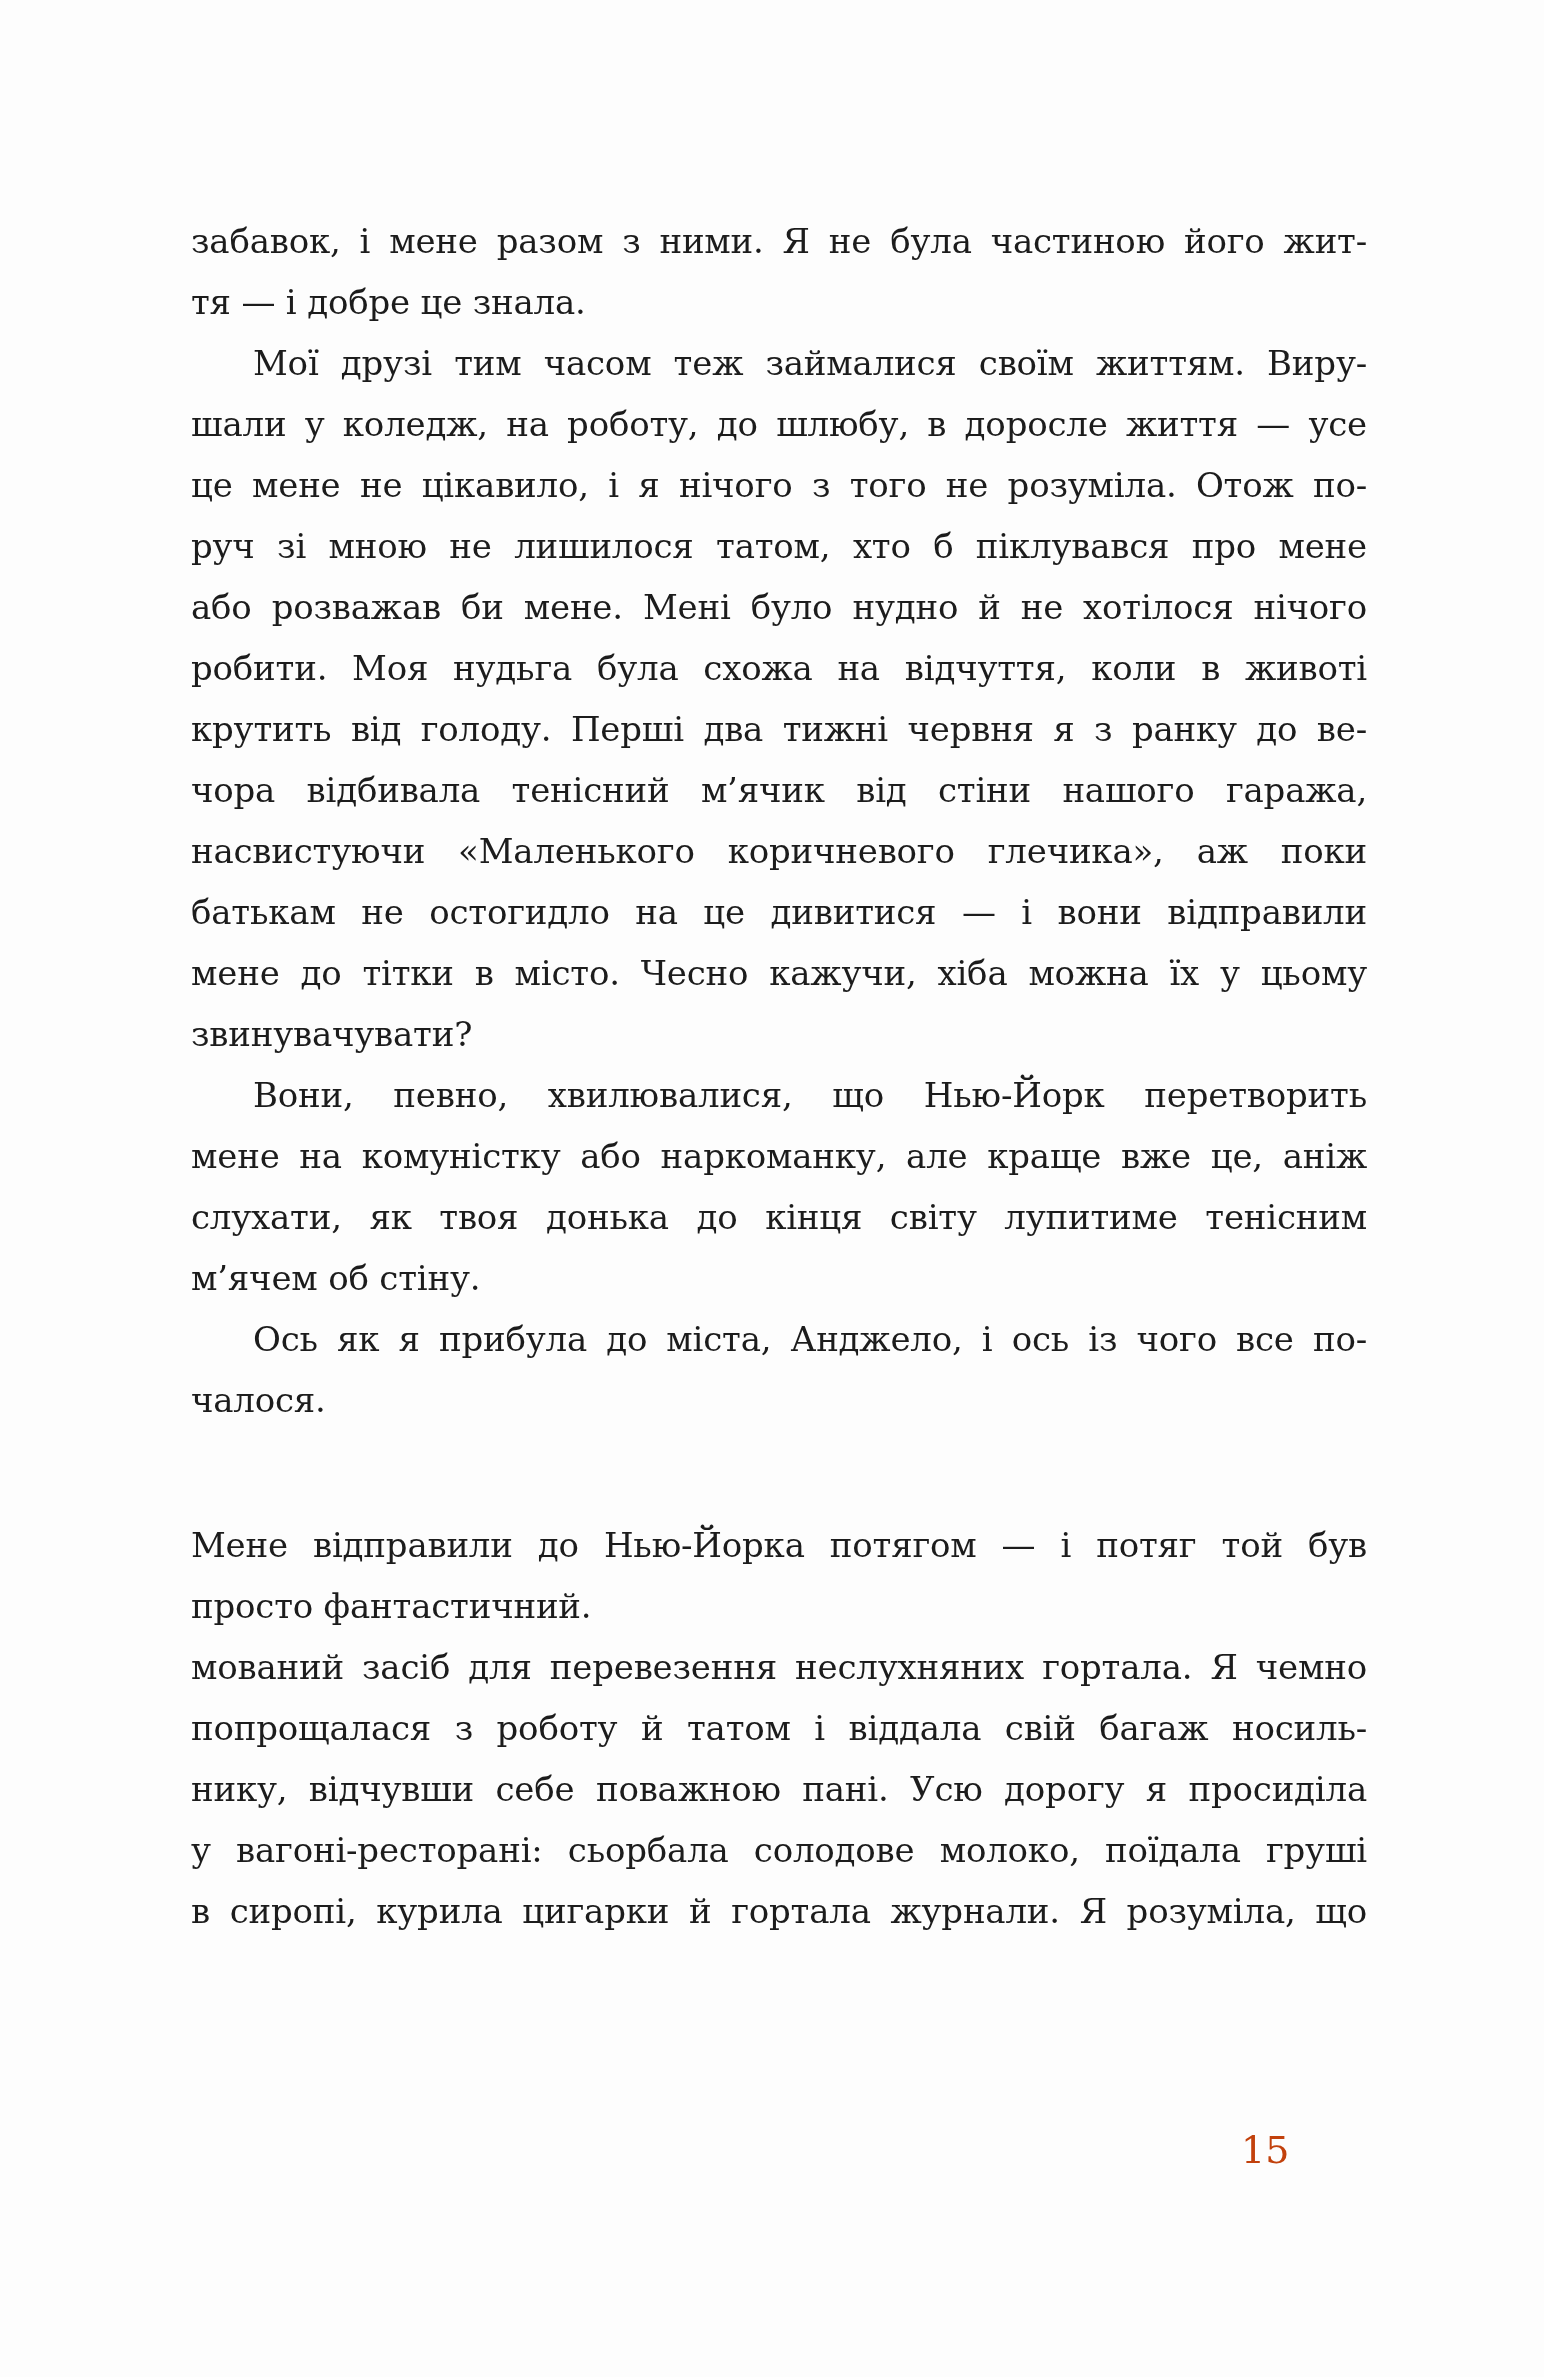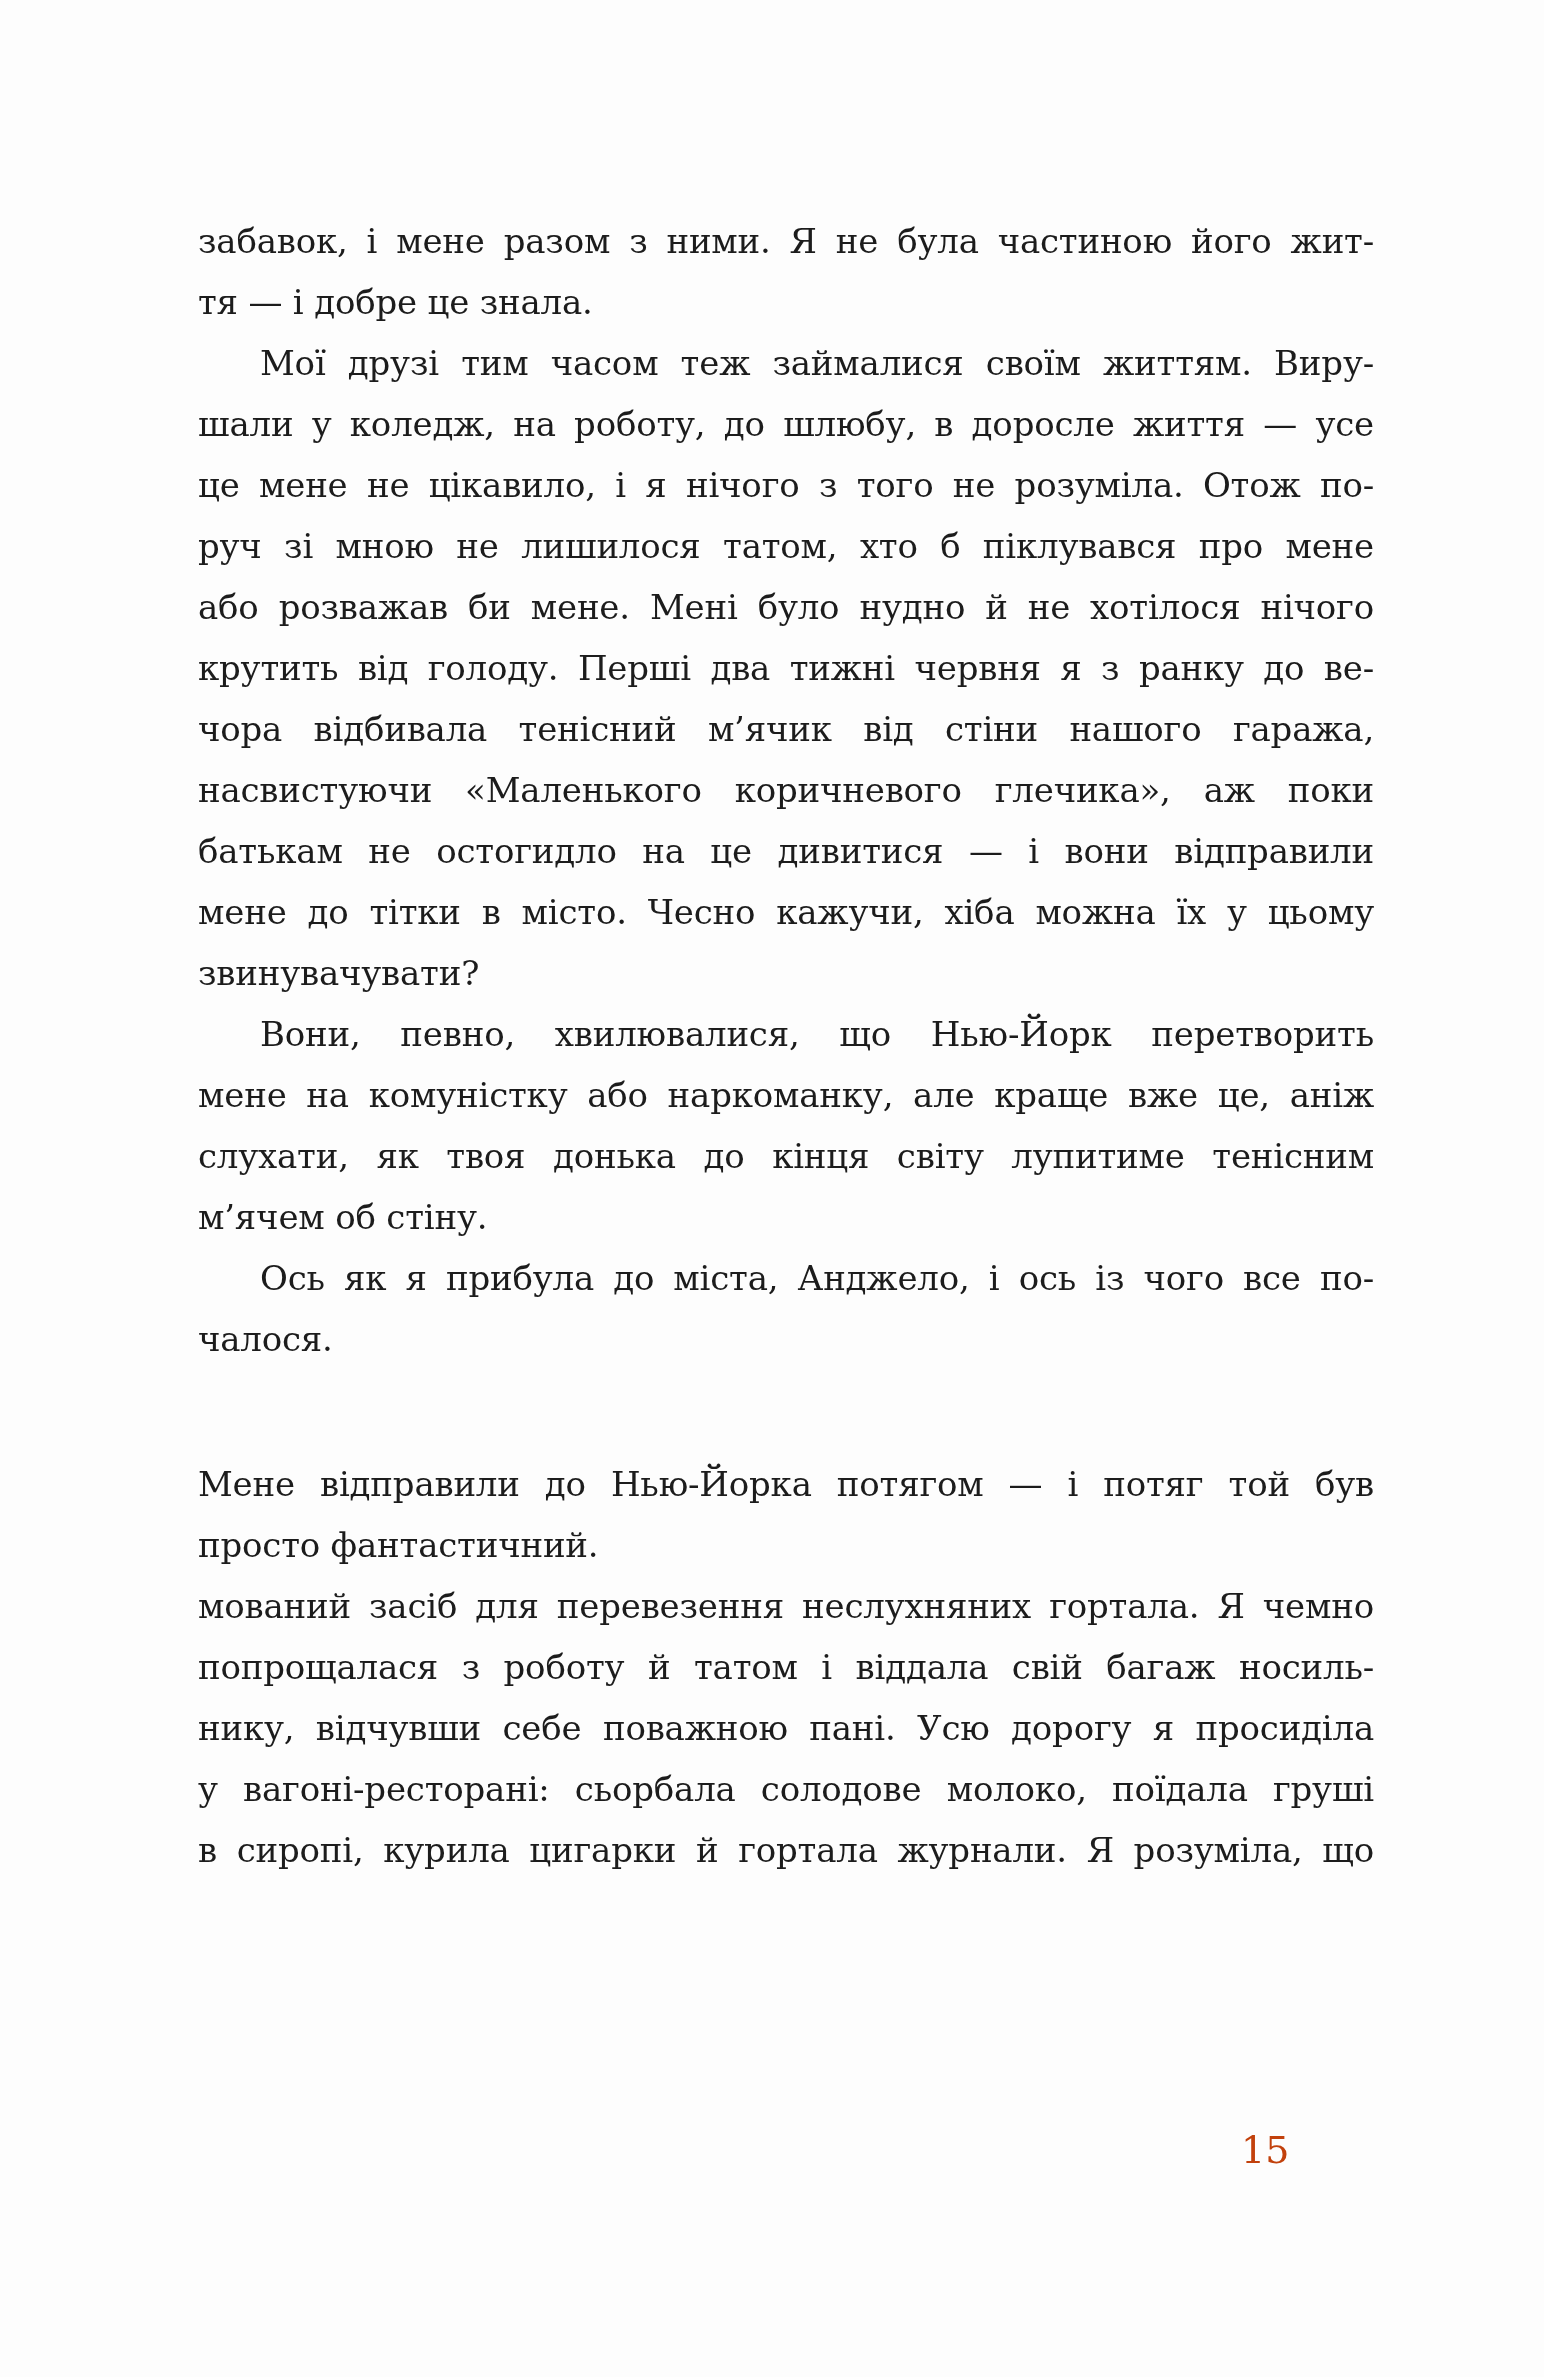--- a/index.html
+++ b/index.html
@@ -11,21 +11,21 @@
     position: relative;
     width: 1545px;
     height: 2377px;
     background: #fdfdfd;
     font-family: "DejaVu Serif", "Liberation Serif", serif;
     color: #1c1c1c;
     overflow: hidden;
   }
   .text-block {
     position: absolute;
-    left: 198px;
+    left: 191px;
     top: 211px;
     width: 1176px;
   }
   .line {
     height: 61px;
     line-height: 61px;
     font-size: 34px;
     text-align: justify;
     text-align-last: justify;
     letter-spacing: -0.2px;
@@ -54,20 +54,21 @@
 
 <div class="page">
   <div class="text-block" id="text-block">
       <div class="line">забавок, і мене разом з ними. Я не була частиною його жит-</div>
       <div class="line last">тя — і добре це знала.</div>
       <div class="line indent">Мої друзі тим часом теж займалися своїм життям. Виру-</div>
       <div class="line">шали у коледж, на роботу, до шлюбу, в доросле життя — усе</div>
       <div class="line">це мене не цікавило, і я нічого з того не розуміла. Отож по-</div>
       <div class="line">руч зі мною не лишилося татом, хто б піклувався про мене</div>
       <div class="line">або розважав би мене. Мені було нудно й не хотілося нічого</div>
+      <div class="line">робити. Моя нудьга була схожа на відчуття, коли в животі</div>
       <div class="line">крутить від голоду. Перші два тижні червня я з ранку до ве-</div>
       <div class="line">чора відбивала тенісний м’ячик від стіни нашого гаража,</div>
       <div class="line">насвистуючи «Маленького коричневого глечика», аж поки</div>
       <div class="line">батькам не остогидло на це дивитися — і вони відправили</div>
       <div class="line">мене до тітки в місто. Чесно кажучи, хіба можна їх у цьому</div>
       <div class="line last">звинувачувати?</div>
       <div class="line indent">Вони, певно, хвилювалися, що Нью-Йорк перетворить</div>
       <div class="line">мене на комуністку або наркоманку, але краще вже це, аніж</div>
       <div class="line">слухати, як твоя донька до кінця світу лупитиме тенісним</div>
       <div class="line last">м’ячем об стіну.</div>

